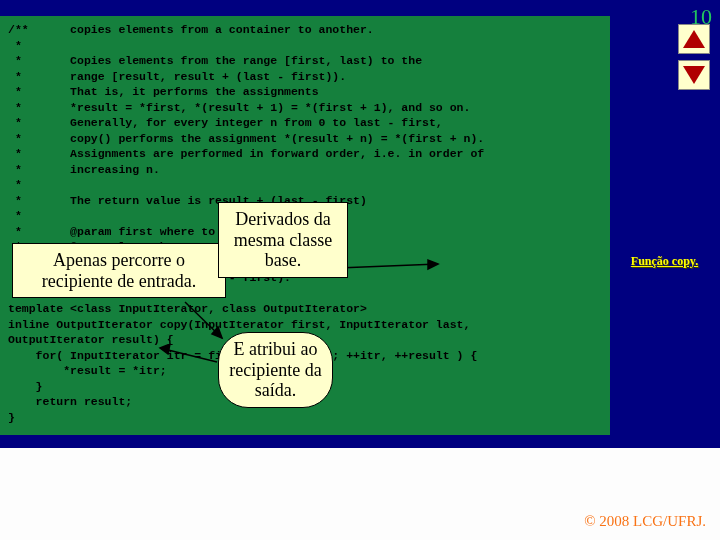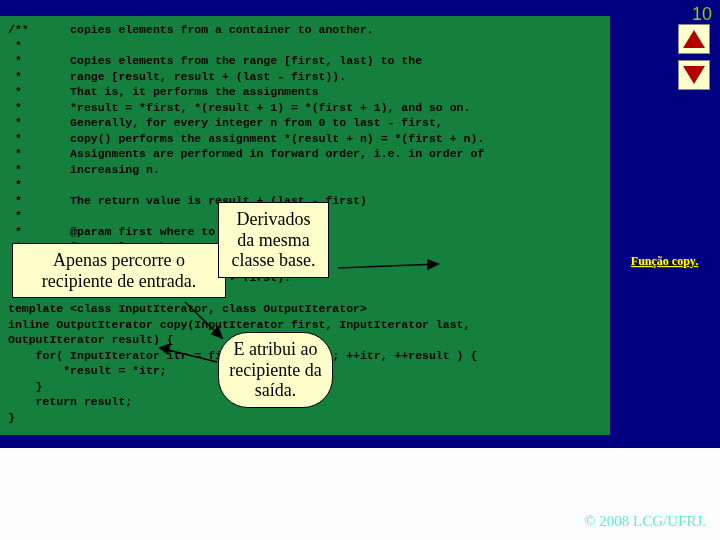--- a/index.html
+++ b/index.html
@@ -8,23 +8,23 @@
     height: 540px;
     background: #000080;
     font-family: "Times New Roman", serif;
     position: relative;
     overflow: hidden;
   }
   .slide-number {
     position: absolute;
     top: 4px;
     right: 8px;
-    color: #84cc16;
-    font-size: 18px;
-    font-family: Liberation Sans, sans-serif;
+    color: #22c55e;
+    font-size: 22px;
+    font-family: Liberation Serif, serif;
   }
   .code-block {
     position: absolute;
     top: 16px;
     left: 0;
     width: 610px;
     background: #15803d;
     padding: 6px 0 10px 8px;
     font-family: "Courier New", monospace;
     font-size: 11.5px;
@@ -38,21 +38,21 @@
     background: #ffffcc;
     border: 1.5px solid #000;
     padding: 6px 10px;
     font-family: "Times New Roman", serif;
     font-size: 18px;
     text-align: center;
     line-height: 1.15;
     z-index: 5;
   }
   .c1 { top: 243px; left: 12px; width: 214px; }
-  .c2 { top: 202px; left: 218px; width: 111px; }
+  .c2 { top: 202px; left: 218px; width: 130px; }
   .c3 { top: 332px; left: 218px; width: 115px; border-radius: 30px; }
   .side-label {
     position: absolute;
     top: 254px;
     left: 612px;
     width: 105px;
     color: #ffff00;
     font-weight: bold;
     font-size: 12px;
     text-align: center;
@@ -88,21 +88,21 @@
     width: 0; height: 0;
     border-left: 11px solid transparent;
     border-right: 11px solid transparent;
     border-top: 18px solid #b00000;
   }
   .footer {
     position: absolute;
     bottom: 10px;
     right: 14px;
     text-align: right;
-    color: #5eead4;
+    color: #f97316;
     font-size: 15px;
     line-height: 1.2;
   }
   .footer-bg {
     position: absolute;
     bottom: 0; left: 0;
     width: 720px; height: 92px;
     background: #fdfdfd;
   }
   .arrow {

